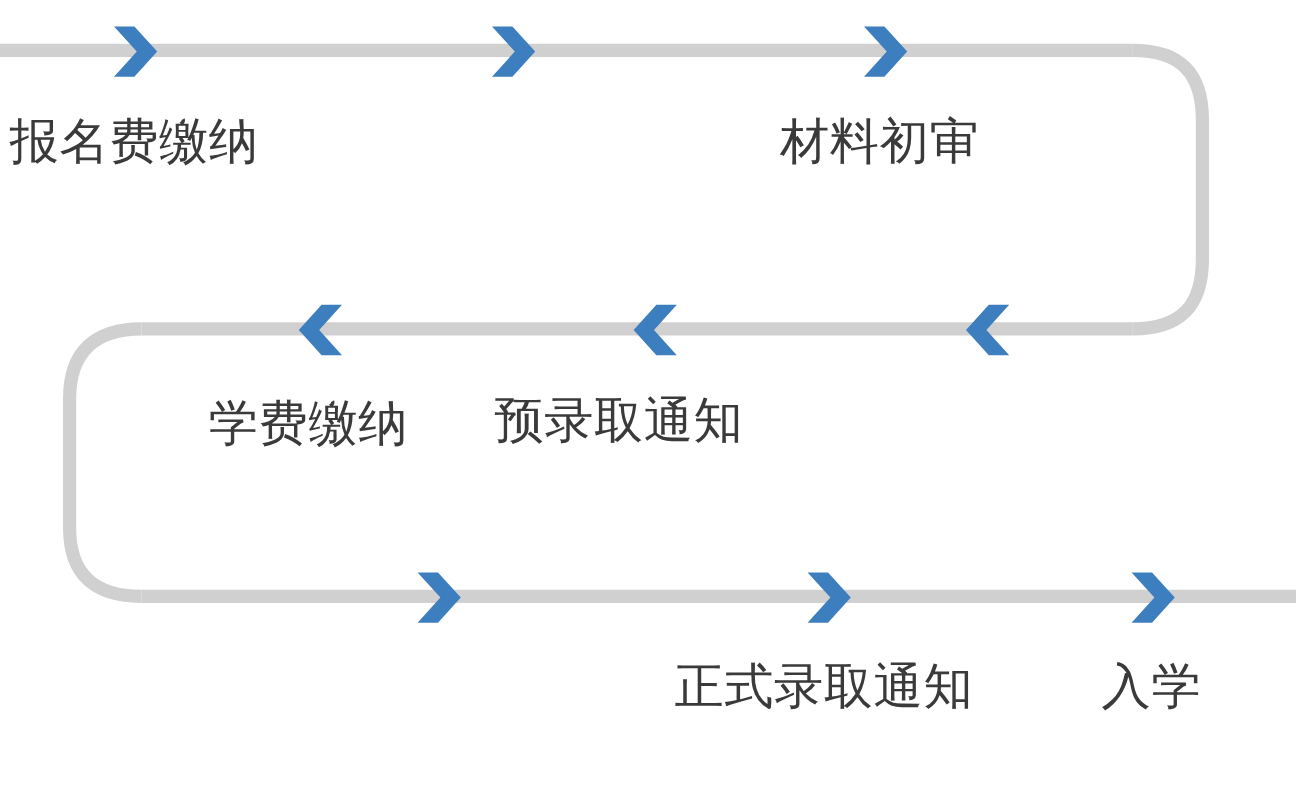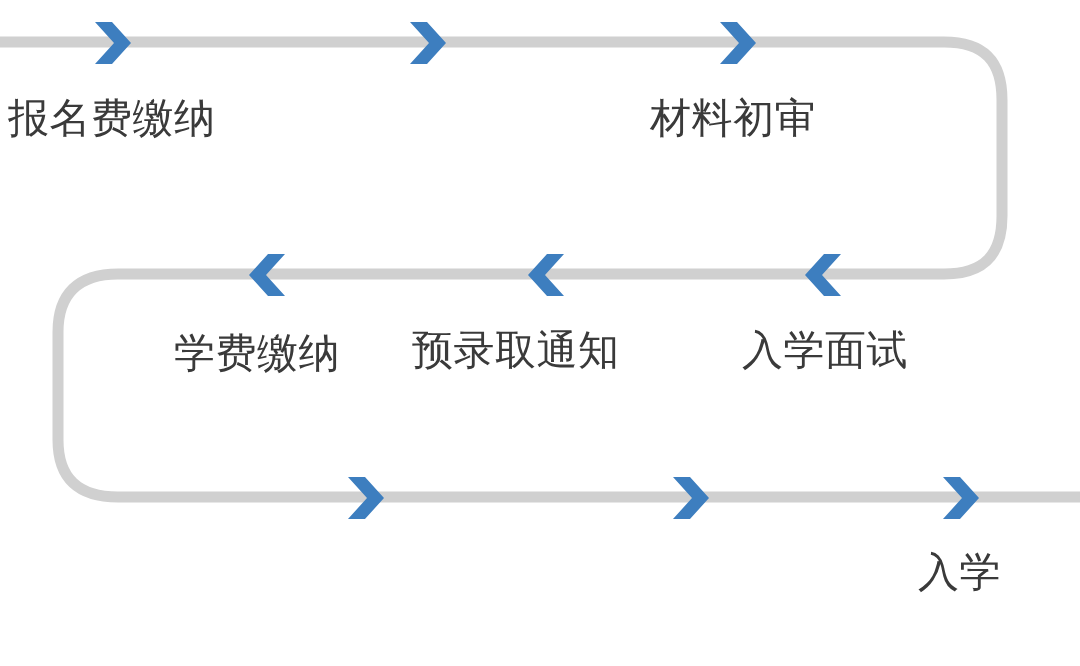--- a/index.html
+++ b/index.html
@@ -71,17 +71,17 @@
       <path d="M 673 477 L 690 477 L 709 498 L 690 519 L 673 519 L 692 498 Z" fill="#3d7ebf"></path>
       <path d="M 943 477 L 960 477 L 979 498 L 960 519 L 943 519 L 962 498 Z" fill="#3d7ebf"></path>
     </g>
   </svg>
 
   <div class="step-label" style="left:8px; top:98px;">报名费缴纳</div>
   <div class="step-label" style="left:650px; top:98px;">材料初审</div>
 
   <div class="step-label" style="left:174px; top:333px;">学费缴纳</div>
   <div class="step-label" style="left:412px; top:330px;">预录取通知</div>
-  <div class="step-label" style="left:742px; top:330px;">入学面试</div>
 
+  <div class="step-label" style="left:562px; top:552px;">正式录取通知</div>
   <div class="step-label" style="left:918px; top:552px;">入学</div>
 
 </div>
 
 </body></html>

